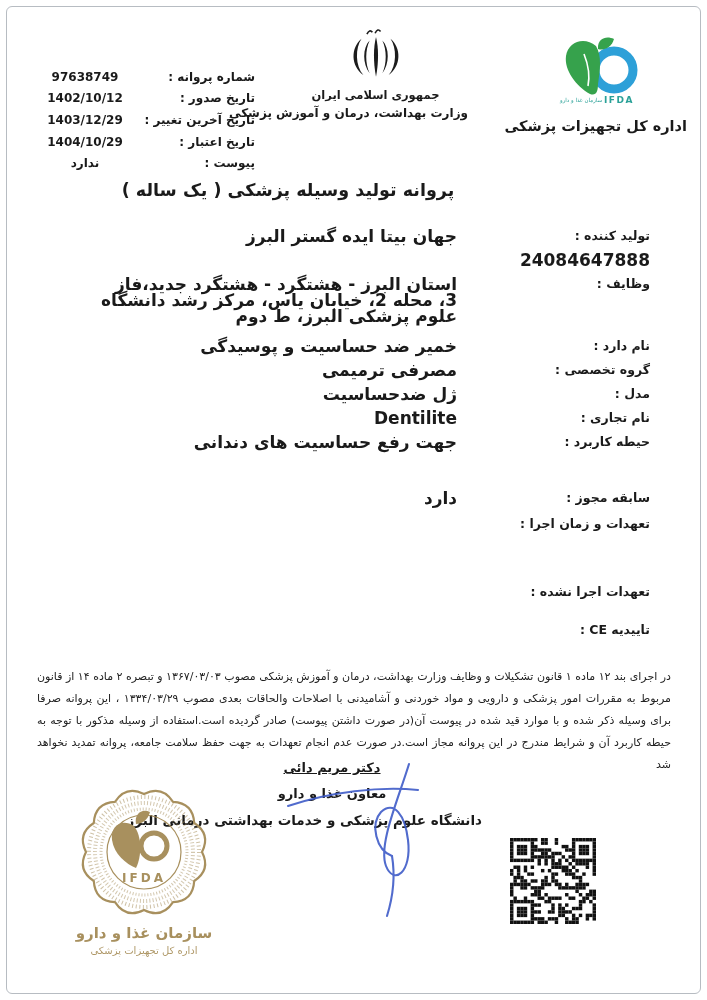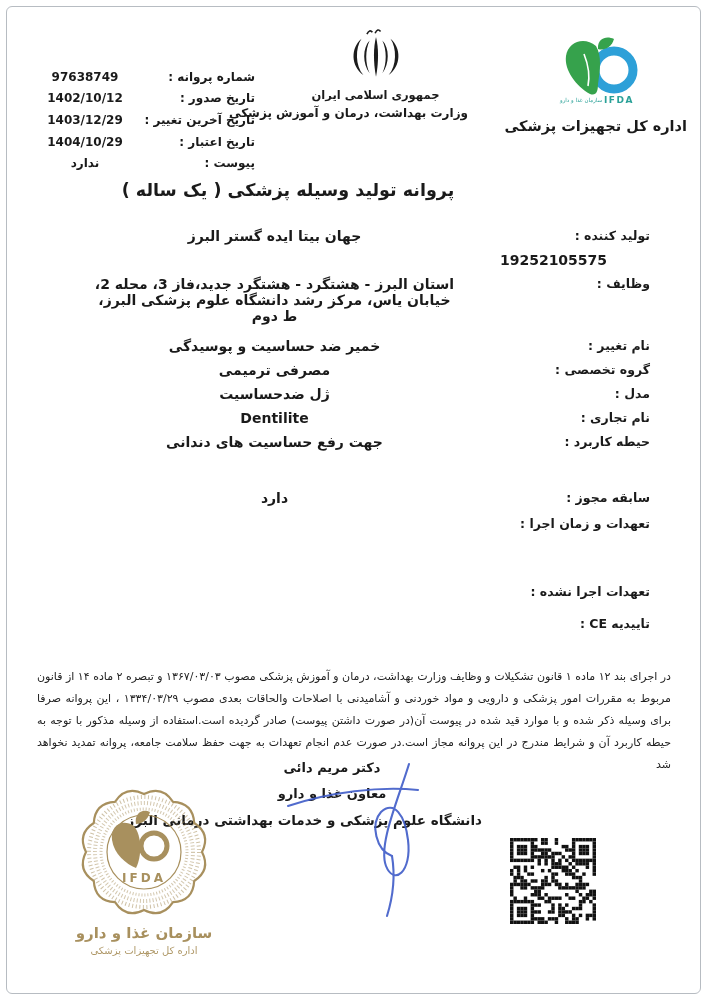--- a/index.html
+++ b/index.html
@@ -24,31 +24,31 @@
   .ifda-top svg{display:block;margin:0 auto;}
   .ifda-caption{font-size:14.5px;font-weight:bold;margin-top:6px;direction:rtl;white-space:nowrap;}
 
   .doc-title{position:absolute;top:180px;left:0;width:576px;text-align:center;
              font-size:17.5px;font-weight:bold;direction:rtl;}
 
   
   .fields{position:absolute;top:228px;right:57px;width:558px;direction:rtl;}
   .f-row{display:grid;grid-template-columns:193px 1fr;margin-bottom:8px;}
   .f-label{font-size:12.5px;font-weight:bold;line-height:16px;white-space:nowrap;}
-  .f-value{font-size:14px;font-weight:bold;line-height:16px;max-width:368px;text-align:center;}
-  .mt14{margin-top:14px}.mt40{margin-top:40px}.mt10{margin-top:10px}.mt52{margin-top:52px}.mt6{margin-top:16px}
+  .f-value{font-size:17px;font-weight:bold;line-height:16px;max-width:368px;}
+  .mt14{margin-top:14px}.mt40{margin-top:40px}.mt10{margin-top:10px}.mt52{margin-top:52px}.mt6{margin-top:22px}
 
   
   .legal{position:absolute;top:666px;left:37px;right:36px;direction:rtl;text-align:justify;
          font-size:11px;line-height:22px;color:#222;}
 
   
   .sign-block{position:absolute;top:760px;left:182px;width:300px;text-align:center;direction:rtl;}
   .sign-line{font-weight:bold;white-space:nowrap;}
-  .sign-name{font-size:13px;margin-bottom:11px;}
+  .sign-name{font-size:13px;margin-bottom:11px;text-decoration:underline;}
   .sign-role{font-size:13px;margin-bottom:11px;}
   .sign-org{font-size:13.5px;}
   .sign-scribble{position:absolute;top:752px;left:270px;pointer-events:none;}
 
   
   .seal-block{position:absolute;top:782px;left:58px;width:172px;text-align:center;}
   .seal-block svg{display:block;margin:0 auto;}
   .seal-org{font-size:15px;font-weight:bold;color:#a8905e;direction:rtl;margin-top:2px;white-space:nowrap;}
   .seal-dept{font-size:10px;color:#af9868;direction:rtl;margin-top:3px;white-space:nowrap;}
 
@@ -112,28 +112,28 @@
   </div>
 
   <div class="doc-title">پروانه تولید وسیله پزشکی  ( یک ساله )</div>
 
   <div class="fields">
     <div class="f-row">
       <div class="f-label">تولید کننده :</div>
       <div class="f-value">جهان بیتا ایده گستر البرز</div>
     </div>
     <div class="f-row">
-      <div class="f-value">19252105575</div>
+      <div class="f-value">24084647888</div>
     </div>
     <div class="f-row">
       <div class="f-label">وظایف :</div>
       <div class="f-value">استان البرز - هشتگرد - هشتگرد جدید،فاز 3، محله 2، خیابان یاس، مرکز رشد دانشگاه علوم پزشکی البرز، ط دوم</div>
     </div>
     <div class="f-row mt14">
-      <div class="f-label">نام تغییر :</div>
+      <div class="f-label">نام دارد :</div>
       <div class="f-value">خمیر ضد حساسیت و پوسیدگی</div>
     </div>
     <div class="f-row">
       <div class="f-label">گروه تخصصی :</div>
       <div class="f-value">مصرفی ترمیمی</div>
     </div>
     <div class="f-row">
       <div class="f-label">مدل :</div>
       <div class="f-value">ژل ضدحساسیت</div>
     </div>

